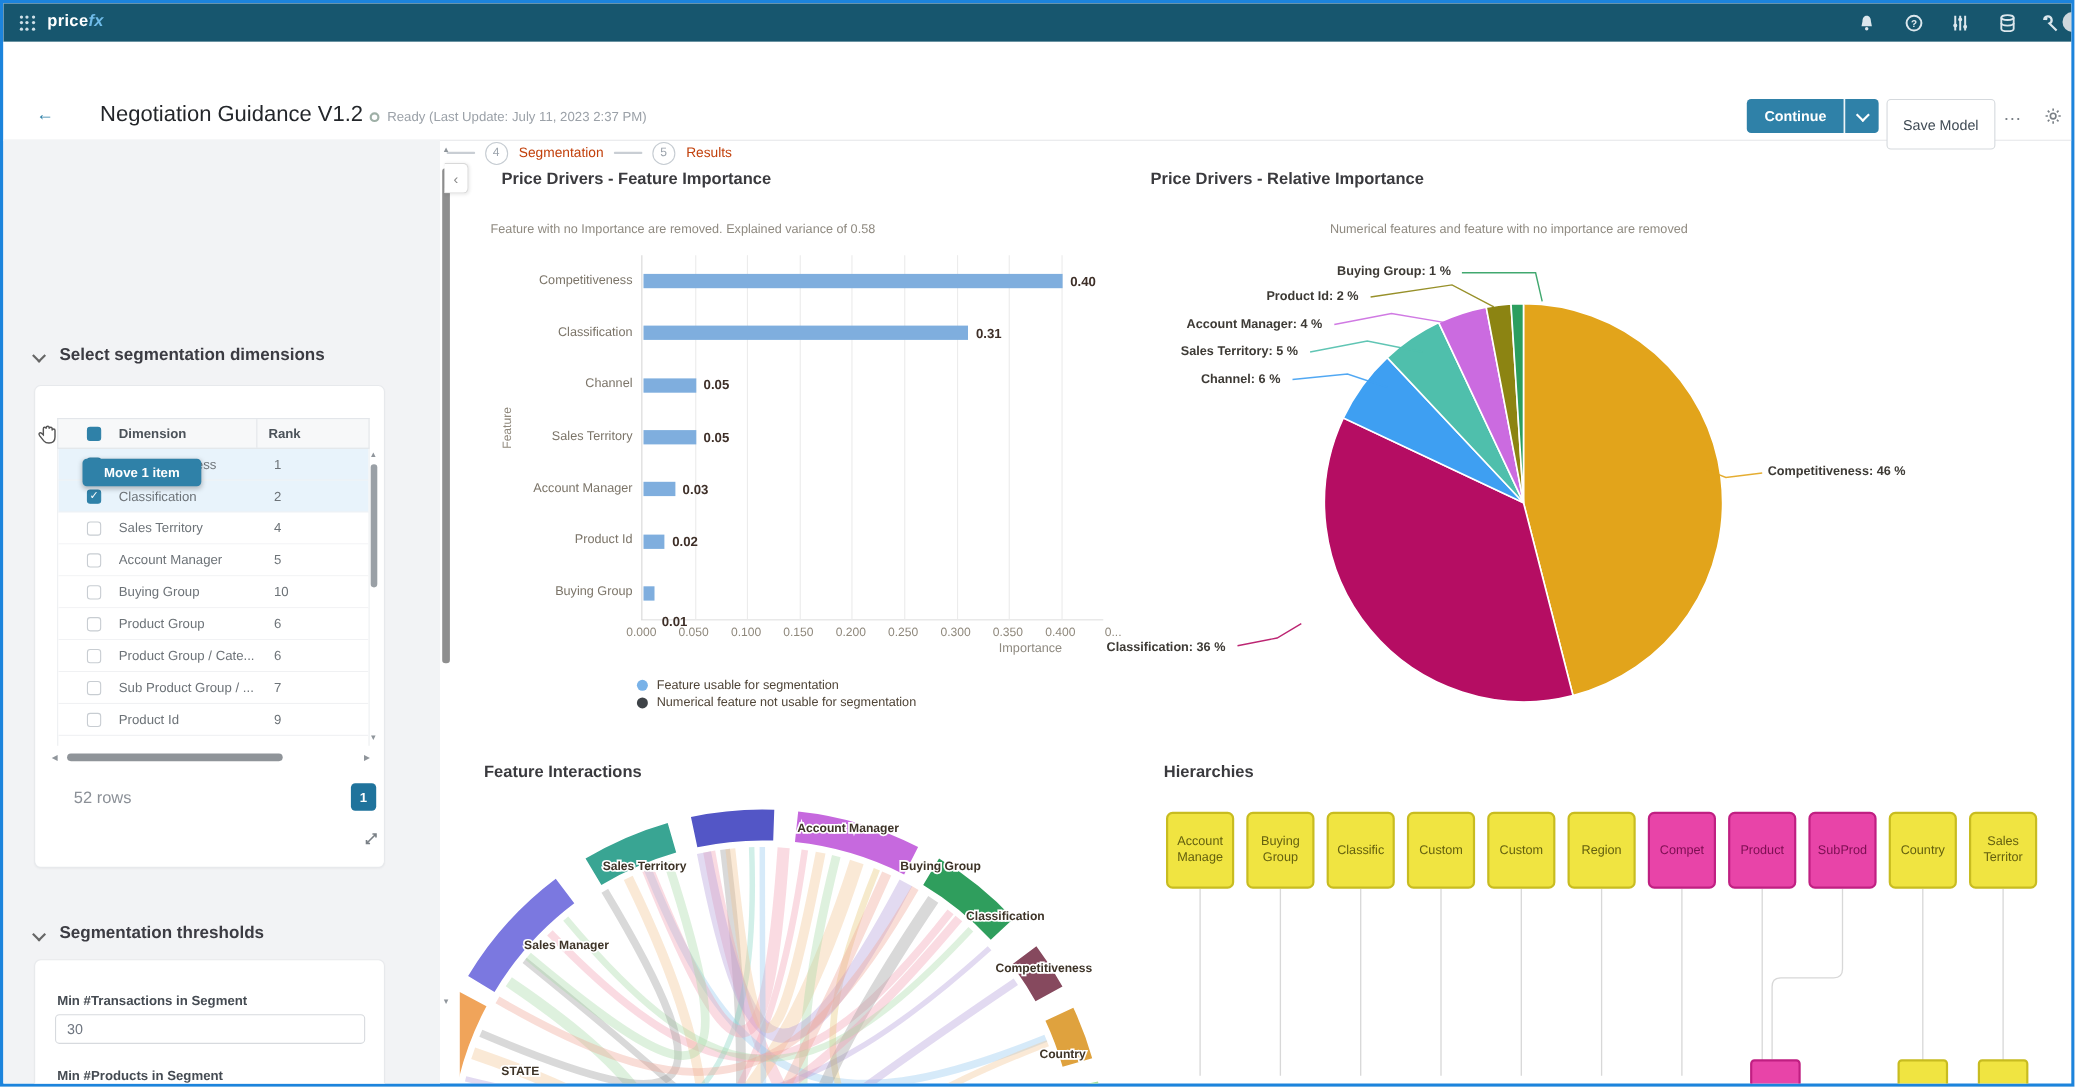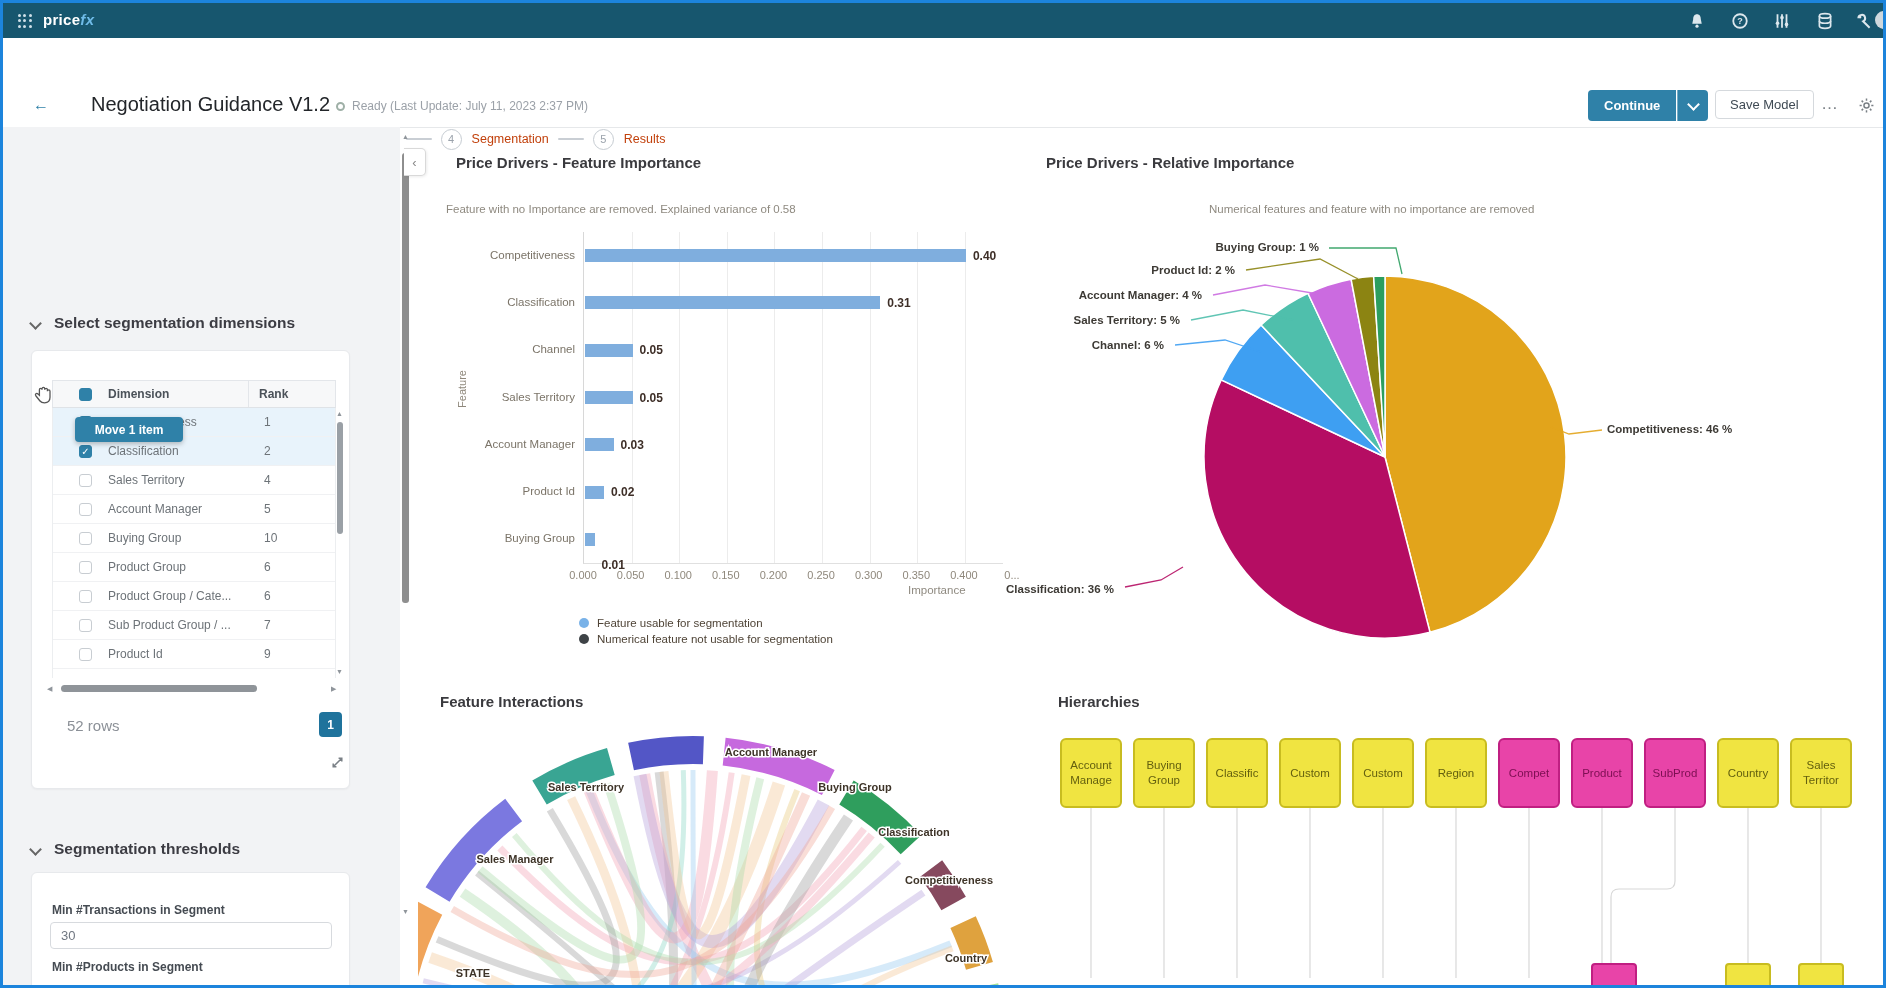--- a/index.html
+++ b/index.html
@@ -17,21 +17,21 @@
   
   #header{left:0;top:35px;width:100%;height:89px;background:#fff;border-bottom:1px solid #e6e8ea;}
   #back-arrow{left:30px;top:58px;font-size:16px;color:#2F81A8;font-weight:700;cursor:pointer;}
   #page-title{left:52px;top:55px;font-size:20px;font-weight:400;color:#23262a;margin-left:36px;}
   #status{left:333px;top:61px;display:flex;align-items:center;gap:7px;color:#9BA1A8;font-size:12px;}
   #status .ring{width:9px;height:9px;border-radius:50%;border:2px solid #9fb0a7;box-sizing:border-box;}
   #btn-continue{left:1585px;top:52px;height:31px;background:#2F81A8;border-radius:4px 0 0 4px;color:#fff;font-size:13px;font-weight:600;display:flex;align-items:center;padding:0 16px;cursor:pointer;}
   #btn-continue-caret{left:1674px;top:52px;width:30px;height:31px;background:#2F81A8;border-radius:0 4px 4px 0;border-left:1px solid rgba(255,255,255,.35);display:flex;align-items:center;justify-content:center;cursor:pointer;}
   .chev{display:inline-block;width:7px;height:7px;border-right:2px solid #666;border-bottom:2px solid #666;transform:rotate(45deg);}
   #btn-continue-caret .chev{border-color:#fff;margin-top:-3px;}
-  #btn-save{left:1712px;top:52px;height:29px;background:#fff;border:1px solid #d5d9dd;border-radius:4px;color:#3f4a54;font-size:13px;display:flex;align-items:center;padding:0 14px;box-sizing:border-box;cursor:pointer;}
+  #btn-save{left:1712px;top:52px;height:46px;background:#fff;border:1px solid #d5d9dd;border-radius:4px;color:#3f4a54;font-size:13px;display:flex;align-items:center;padding:0 14px;box-sizing:border-box;cursor:pointer;}
   #btn-more{left:1818px;top:56px;font-size:17px;color:#7a8086;letter-spacing:1px;cursor:pointer;}
   #btn-gear{left:1855px;top:59px;width:17px;height:17px;color:#7a8086;cursor:pointer;}
   
   #stepper{left:24px;top:88px;display:flex;align-items:center;gap:9px;height:26px;}
   .step-circle{width:21px;height:21px;border-radius:50%;border:1.5px solid #C6CCD2;color:#9AA2AB;font-size:11px;display:flex;align-items:center;justify-content:center;box-sizing:border-box;background:#fff;}
   .step-label{font-size:12.5px;color:#c2410c;margin-left:2px;}
   .step.active .step-circle{background:#1E6E96;border-color:#1E6E96;color:#fff;font-weight:700;}
   .step.active .step-label{color:#2E3338;font-weight:700;}
   .step{display:flex;align-items:center;gap:8px;cursor:pointer;}
   .connector{width:26px;height:2px;background:#C9CED4;border-radius:1px;}
@@ -41,21 +41,21 @@
   .side-heading{display:flex;align-items:center;gap:14px;font-size:15.5px;font-weight:700;color:#3C3C43;}
   #card1{left:28px;top:223px;width:317px;height:437px;background:#fff;border:1px solid #e7e9ec;border-radius:6px;box-shadow:0 1px 2px rgba(0,0,0,.04);}
   #dim-table{left:49px;top:253px;width:284px;}
   #dim-head{display:flex;align-items:center;height:28px;background:#F7F8F9;border:1px solid #e3e6ea;border-bottom:1px solid #dfe3e7;box-sizing:border-box;font-size:12px;font-weight:700;color:#4b5259;}
   #dim-rows{height:270px;overflow:hidden;border-left:1px solid #eceef0;border-right:1px solid #eceef0;}
   .trow{display:flex;align-items:center;height:28px;border-bottom:1px solid #f0f1f3;font-size:12px;color:#6d7378;background:#fff;cursor:pointer;}
   .trow.hl{background:#E8F3FB;}
   .cb{width:13px;height:13px;border:1.5px solid #c8cdd2;border-radius:3px;margin:0 0 0 26px;box-sizing:border-box;background:#fff;flex:none;}
   .cb.on{background:#2F81A8;border-color:#2F81A8;color:#fff;font-size:10px;line-height:11px;text-align:center;}
   .cb.solid{background:#2F81A8;border-color:#2F81A8;}
-  .tname{margin-left:16px;width:152px;white-space:nowrap;overflow:hidden;}
+  .tname{margin-left:16px;width:137px;white-space:nowrap;overflow:hidden;}
   .trank{margin-left:4px;}
   #vscroll-table{left:333px;top:283px;width:9px;height:266px;}
   #vscroll-table .thumb{position:absolute;left:1px;top:12px;width:6px;height:112px;background:#9aa0a6;border-radius:3px;}
   .scroll-arrow{position:absolute;font-size:7px;color:#8f959b;left:0px;}
   #hscroll{left:44px;top:556px;width:292px;height:12px;}
   #hscroll .thumb{position:absolute;left:14px;top:2px;width:196px;height:7px;background:#8f9499;border-radius:4px;}
   #rows-count{left:64px;top:590px;font-size:15px;color:#8b9097;}
   #page-btn{left:316px;top:585px;width:23px;height:25px;background:#1F739C;border-radius:4px;color:#fff;font-size:12px;font-weight:700;display:flex;align-items:center;justify-content:center;cursor:pointer;}
   #resize-icon{left:327px;top:628px;width:15px;height:15px;color:#7a8086;cursor:pointer;}
   #tooltip-move{left:72px;top:290px;width:108px;height:25px;background:#2F81A8;border-radius:4px;color:#fff;font-size:12px;font-weight:700;display:flex;align-items:center;justify-content:center;box-shadow:0 2px 5px rgba(0,0,0,.25);z-index:5;}
@@ -257,21 +257,21 @@
     <div id="hand-cursor" class="abs"><svg viewBox="0 0 24 24" fill="#fff" stroke="#555" stroke-width="1.3">
           <path d="M7 13 c-1.5-1.5-3.5 0-2 2 l4 5 c1 1.2 2.5 1.8 4.5 1.8 c3.5 0 5.5-2 5.5-5.5 v-6 c0-1.8-2.4-1.8-2.6 0 v-1.5 c0-1.8-2.5-1.8-2.7 0 v-1 c0-1.8-2.5-1.8-2.7 0 v1 c-.2-1.8-2.6-1.8-2.6 0 v5.5 z"></path>
         </svg></div>
     <div class="side-heading abs" style="left:28px;top:713px;">
         <span class="chev"></span>
         <span>Segmentation thresholds</span>
       </div>
     <div id="card2" class="abs">
       <div class="fld-label" style="top:30px">Min #Transactions in Segment</div>
       <input class="fld-input" style="top: 49px;" value="30">
-      <div class="fld-label" style="top:87px">Min #Products in Segment</div>
+      <div class="fld-label" style="top:98px">Min #Products in Segment</div>
 
     </div>
 
   </div>
 
   <div id="main-vscroll">
     <span class="scroll-arrow abs" style="left:399px;top:130px">▲</span>
     <div class="thumb"></div>
     <span class="scroll-arrow abs" style="left:399px;top:905px">▼</span>
   </div>

